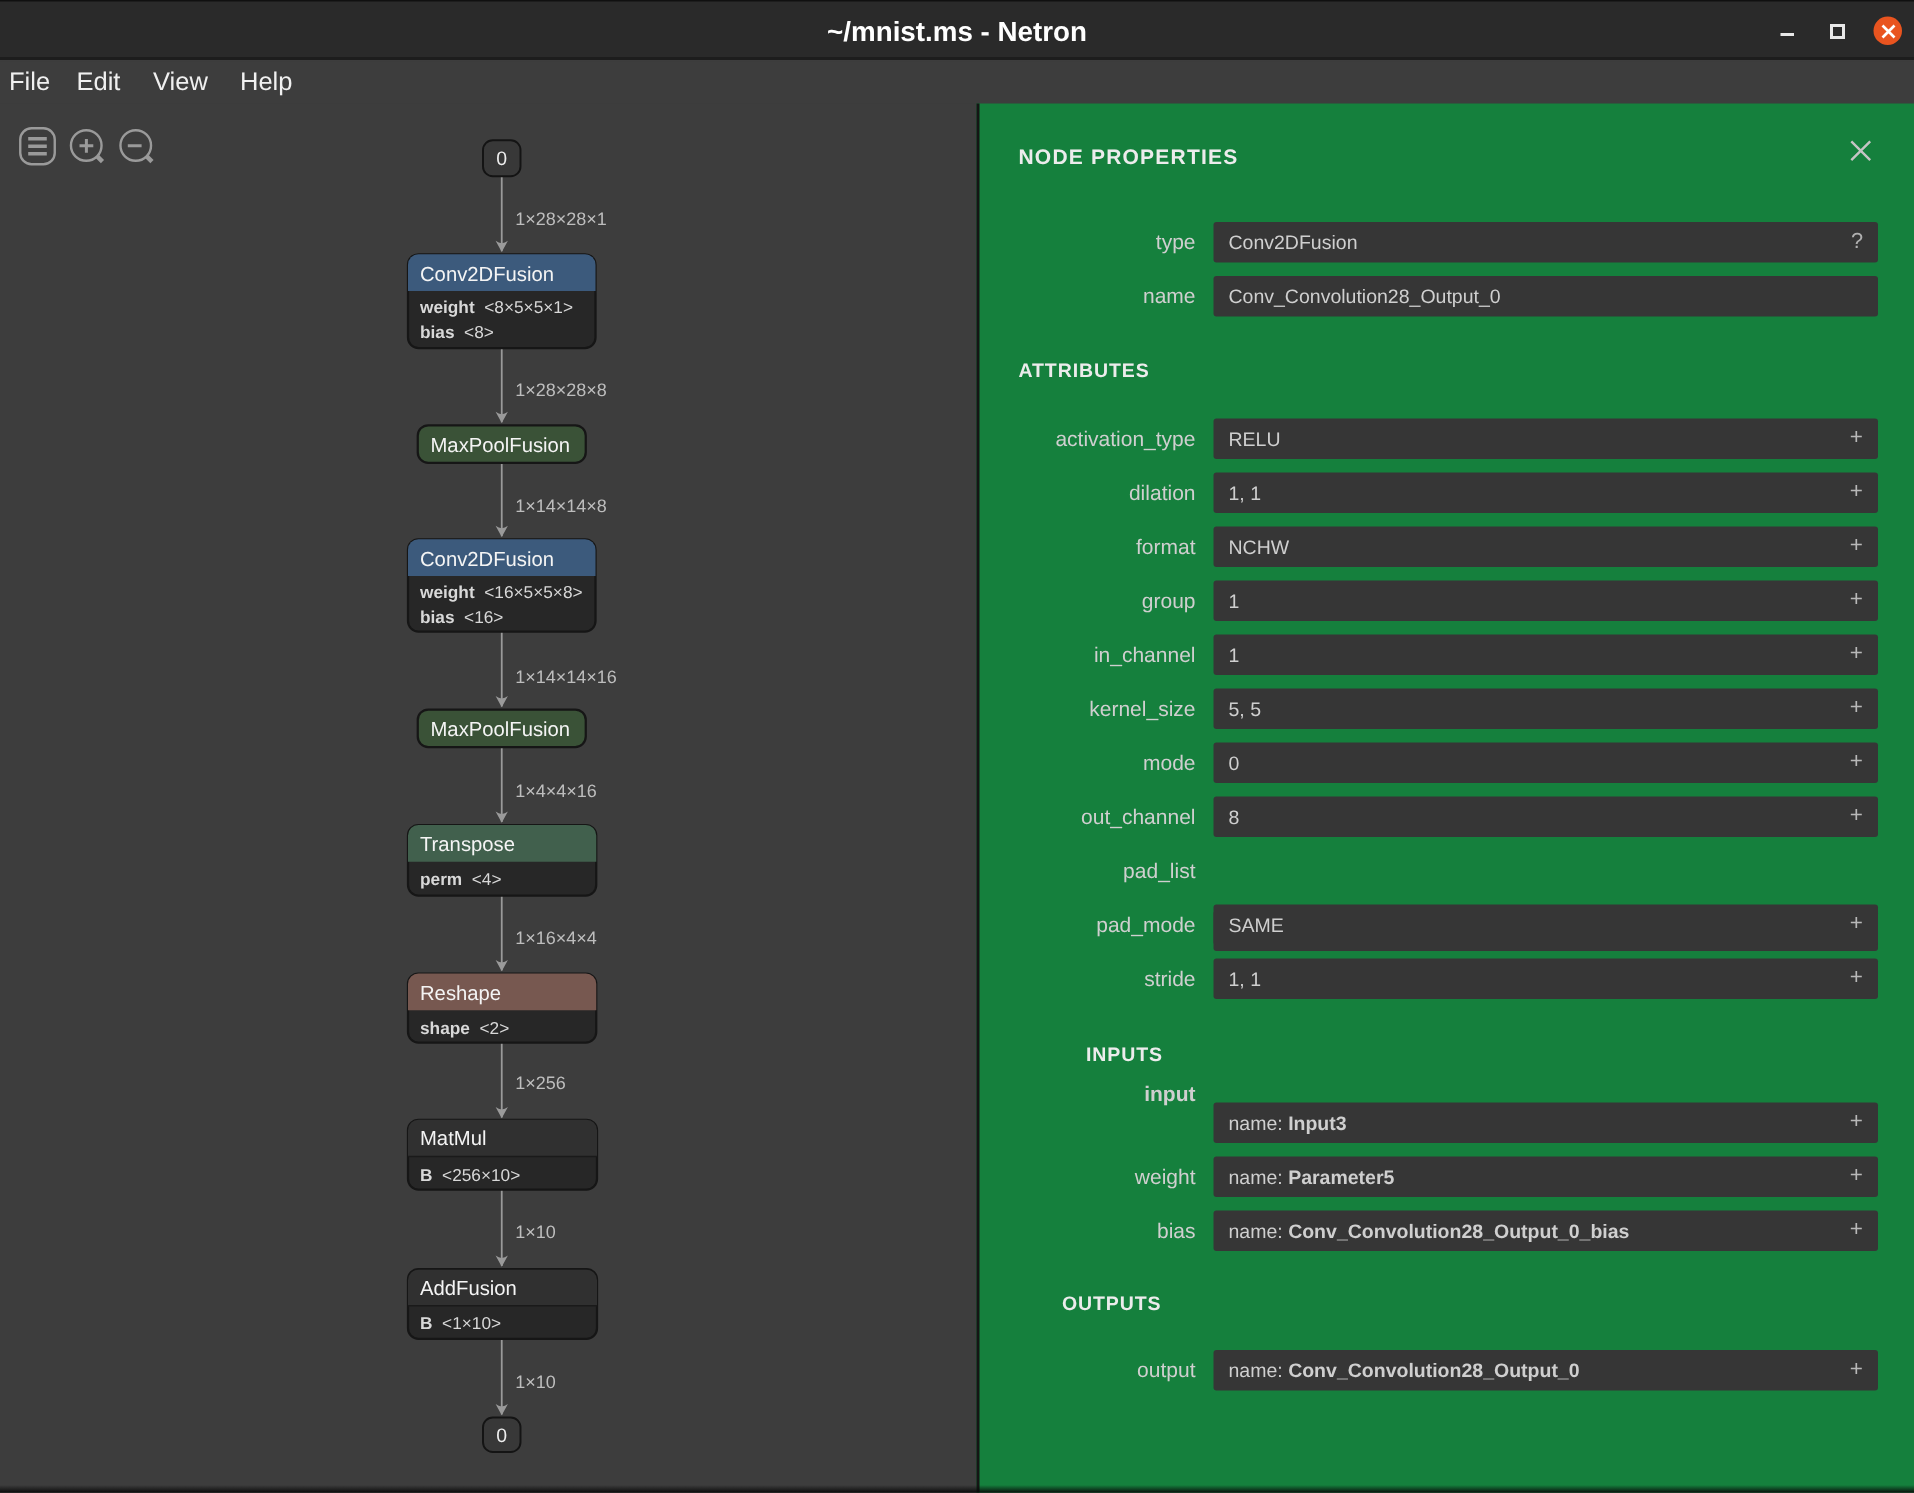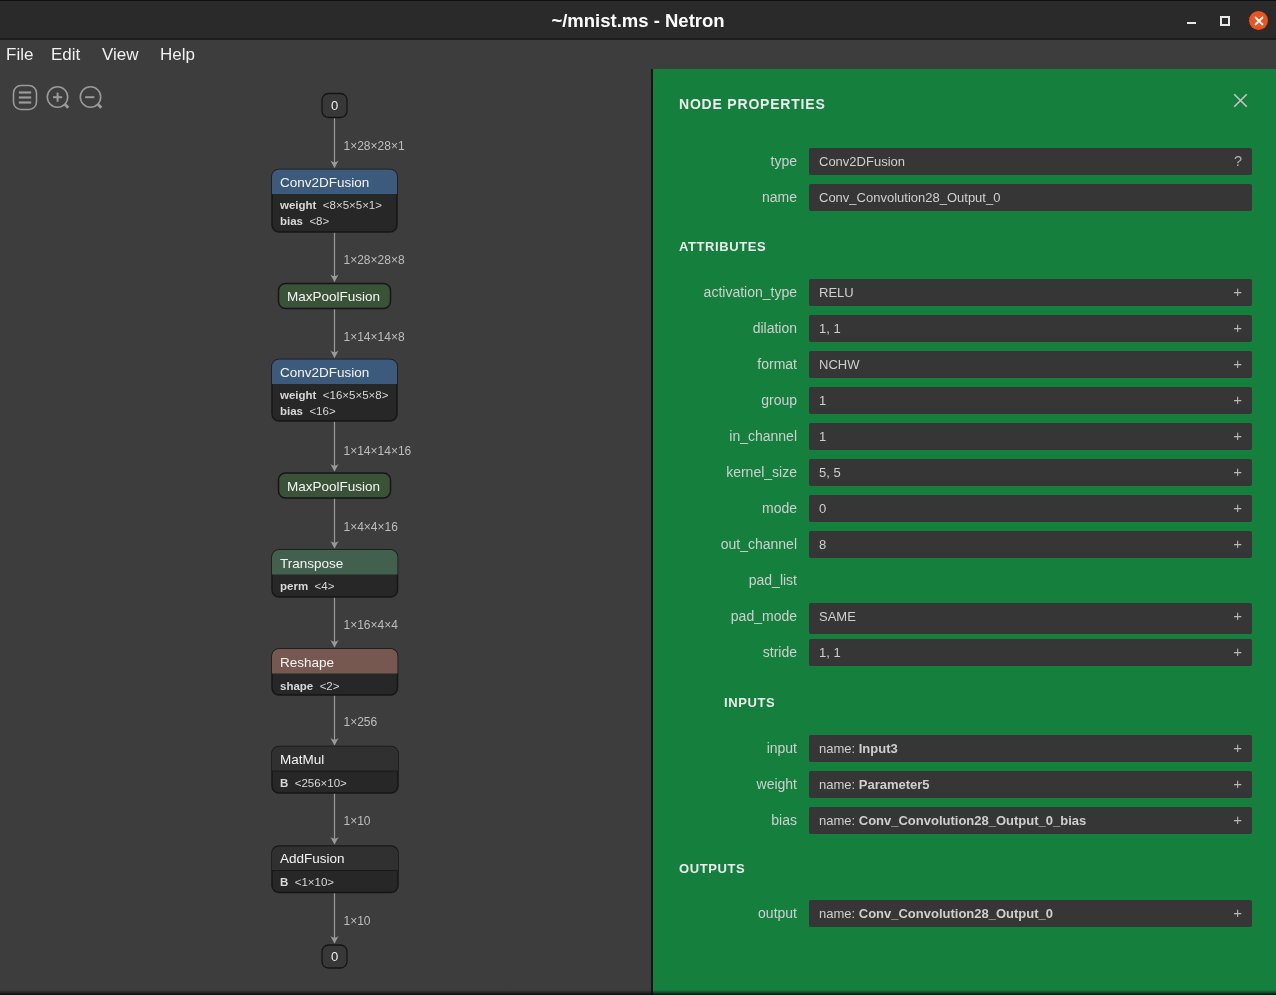--- a/index.html
+++ b/index.html
@@ -199,23 +199,23 @@
   <div class="pbox" style="top:426px;">0<span class="plus">+</span></div>
   <div class="plabel" style="top:462px;">out_channel</div>
   <div class="pbox" style="top:462px;">8<span class="plus">+</span></div>
   <div class="plabel" style="top:498px;">pad_list</div>
   <div class="pbox" style="top:498px;margin-top:40px;">0, 0, 0, 0<span class="plus">+</span></div>
   <div class="plabel" style="top:534px;">pad_mode</div>
   <div class="pbox" style="top:534px;">SAME<span class="plus">+</span></div>
   <div class="plabel" style="top:570px;">stride</div>
   <div class="pbox" style="top:570px;">1, 1<span class="plus">+</span></div>
   <div class="psub" style="top:626px;padding-left:45px;">INPUTS</div>
-  <div class="plabel" style="top:666px;">input</div>
+  <div class="plabel" style="top:647px;font-weight:bold;">input</div>
   <div class="pbox" style="top:666px;">name: <b>Input3</b><span class="plus">+</span></div>
   <div class="plabel" style="top:702px;">weight</div>
   <div class="pbox" style="top:702px;">name: <b>Parameter5</b><span class="plus">+</span></div>
   <div class="plabel" style="top:738px;">bias</div>
   <div class="pbox" style="top:738px;">name: <b>Conv_Convolution28_Output_0_bias</b><span class="plus">+</span></div>
-  <div class="psub" style="top:792px;">OUTPUTS</div>
+  <div class="psub" style="top:792px;margin-left:29px;">OUTPUTS</div>
   <div class="plabel" style="top:831px;">output</div>
   <div class="pbox" style="top:831px;">name: <b>Conv_Convolution28_Output_0</b><span class="plus">+</span></div>
 </div>
 <div id="bottomstrip"></div>
 
 </body></html>

